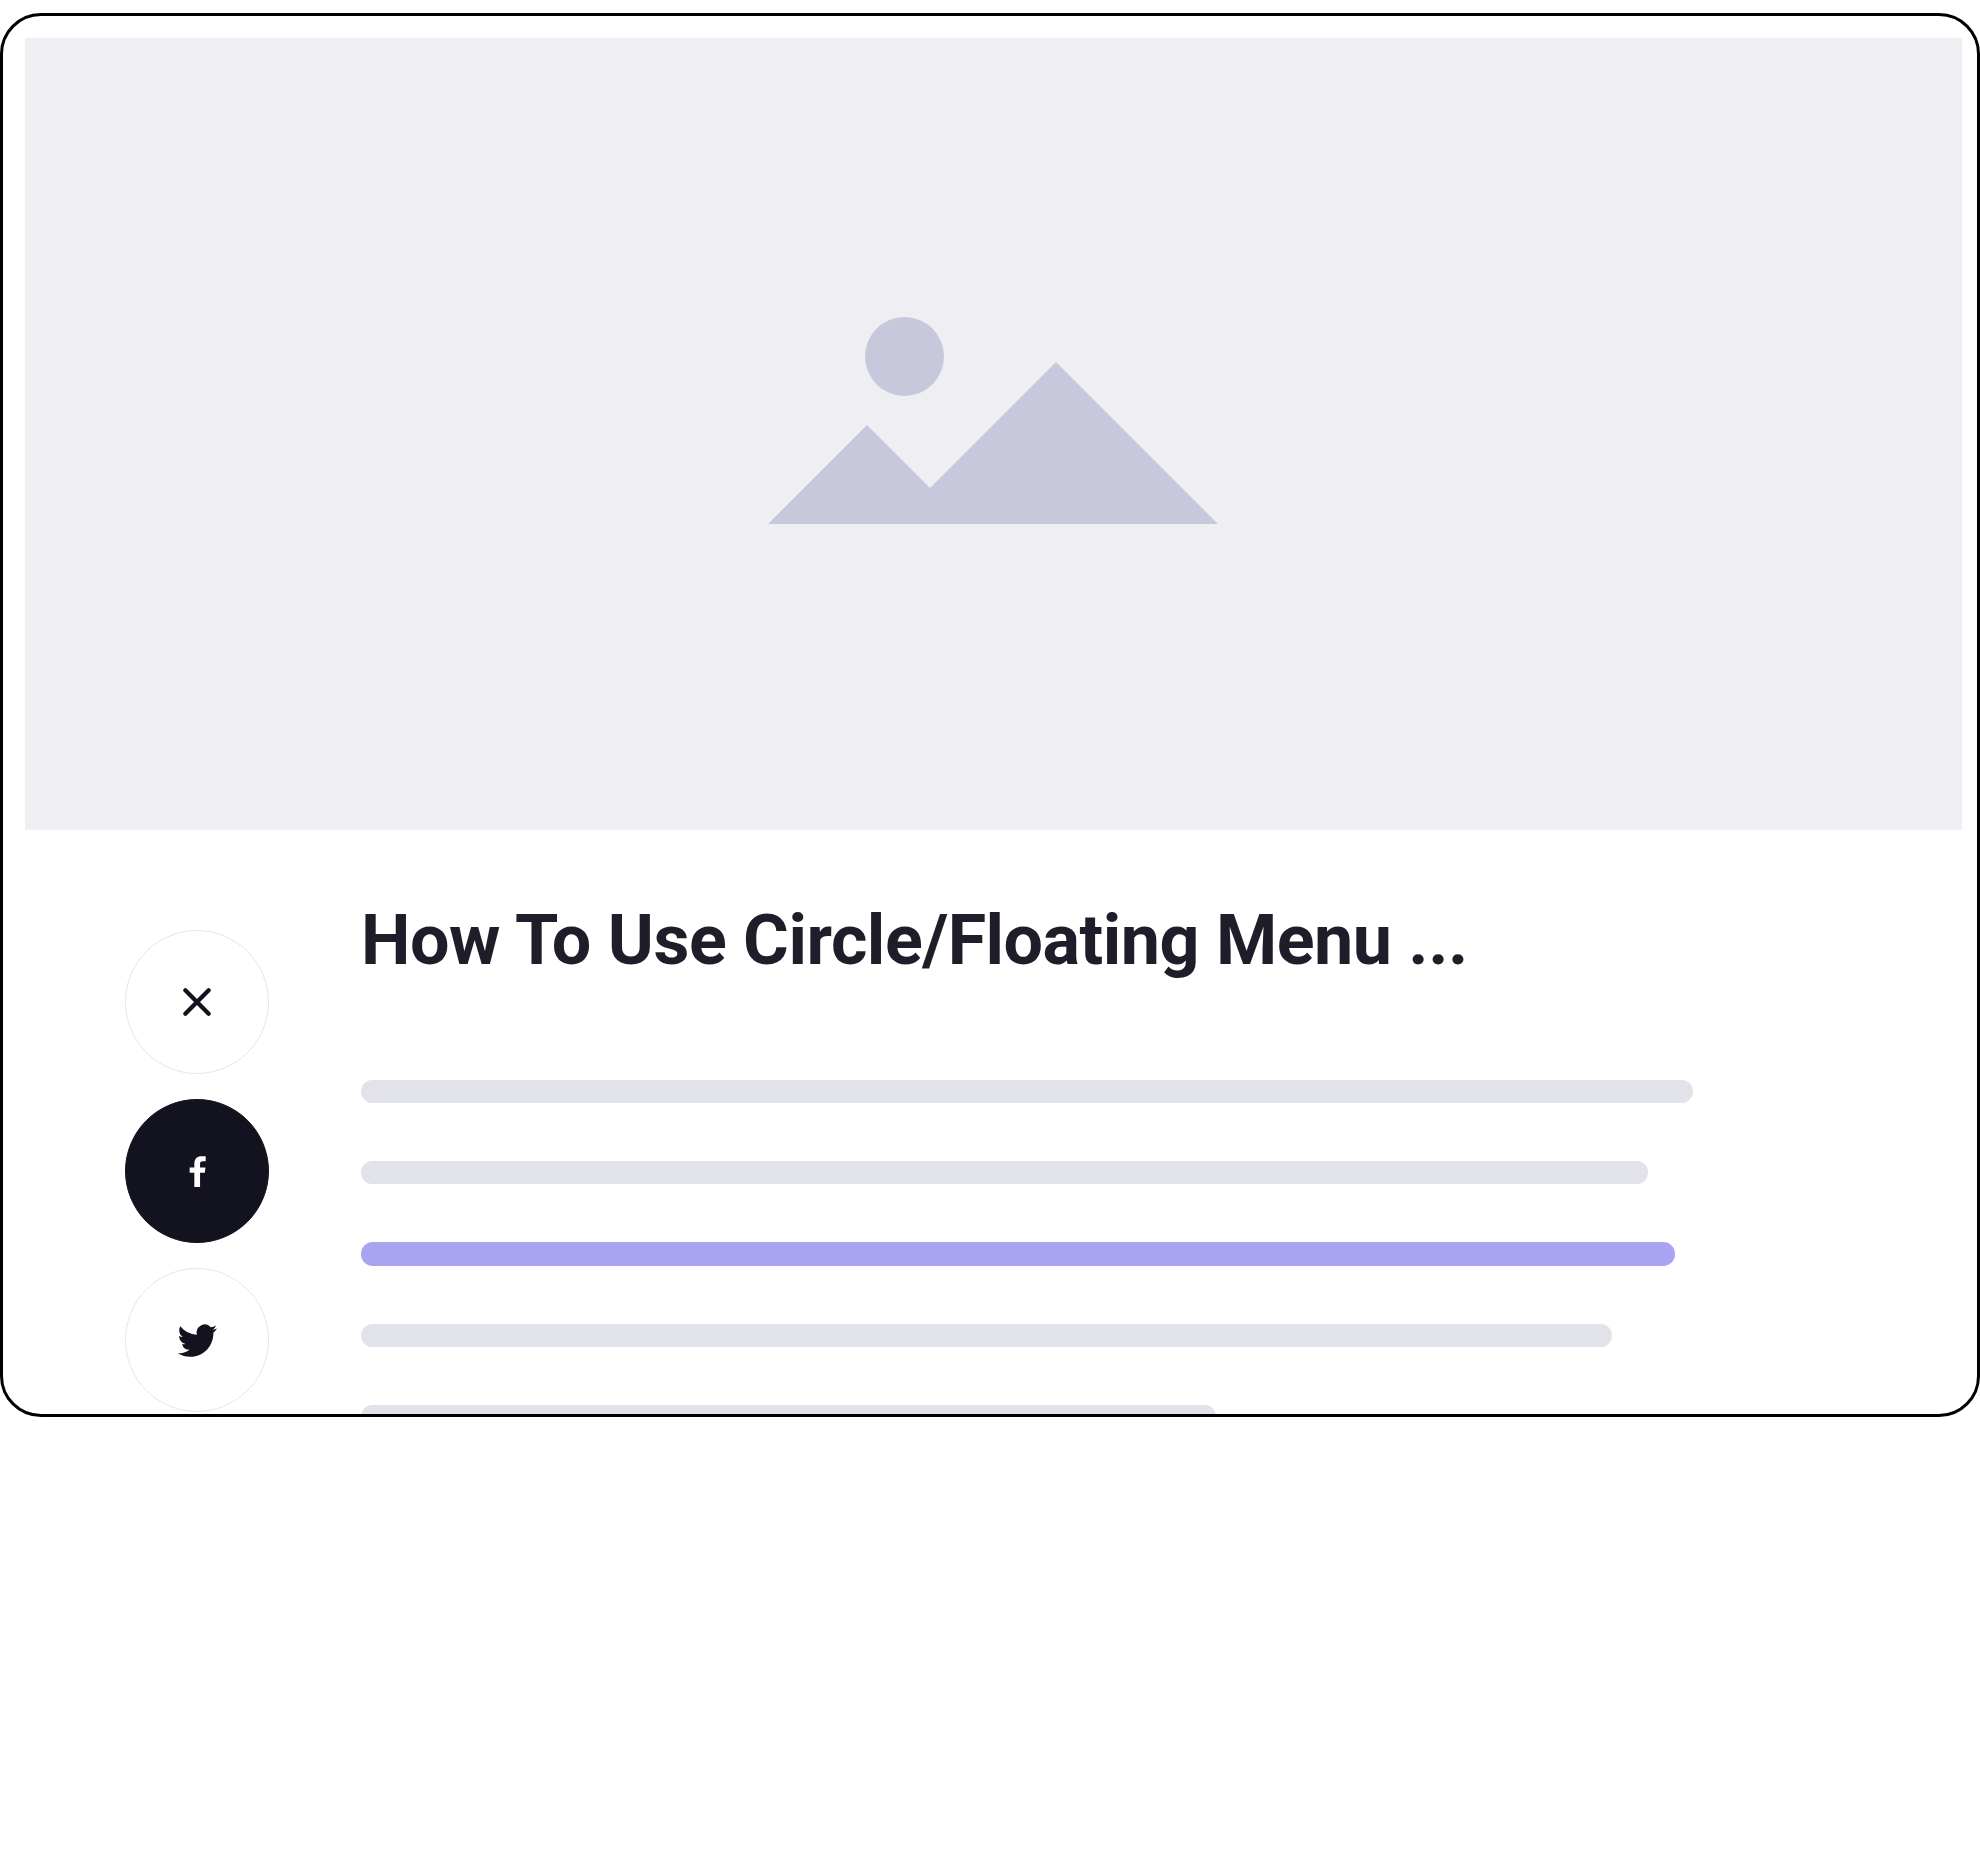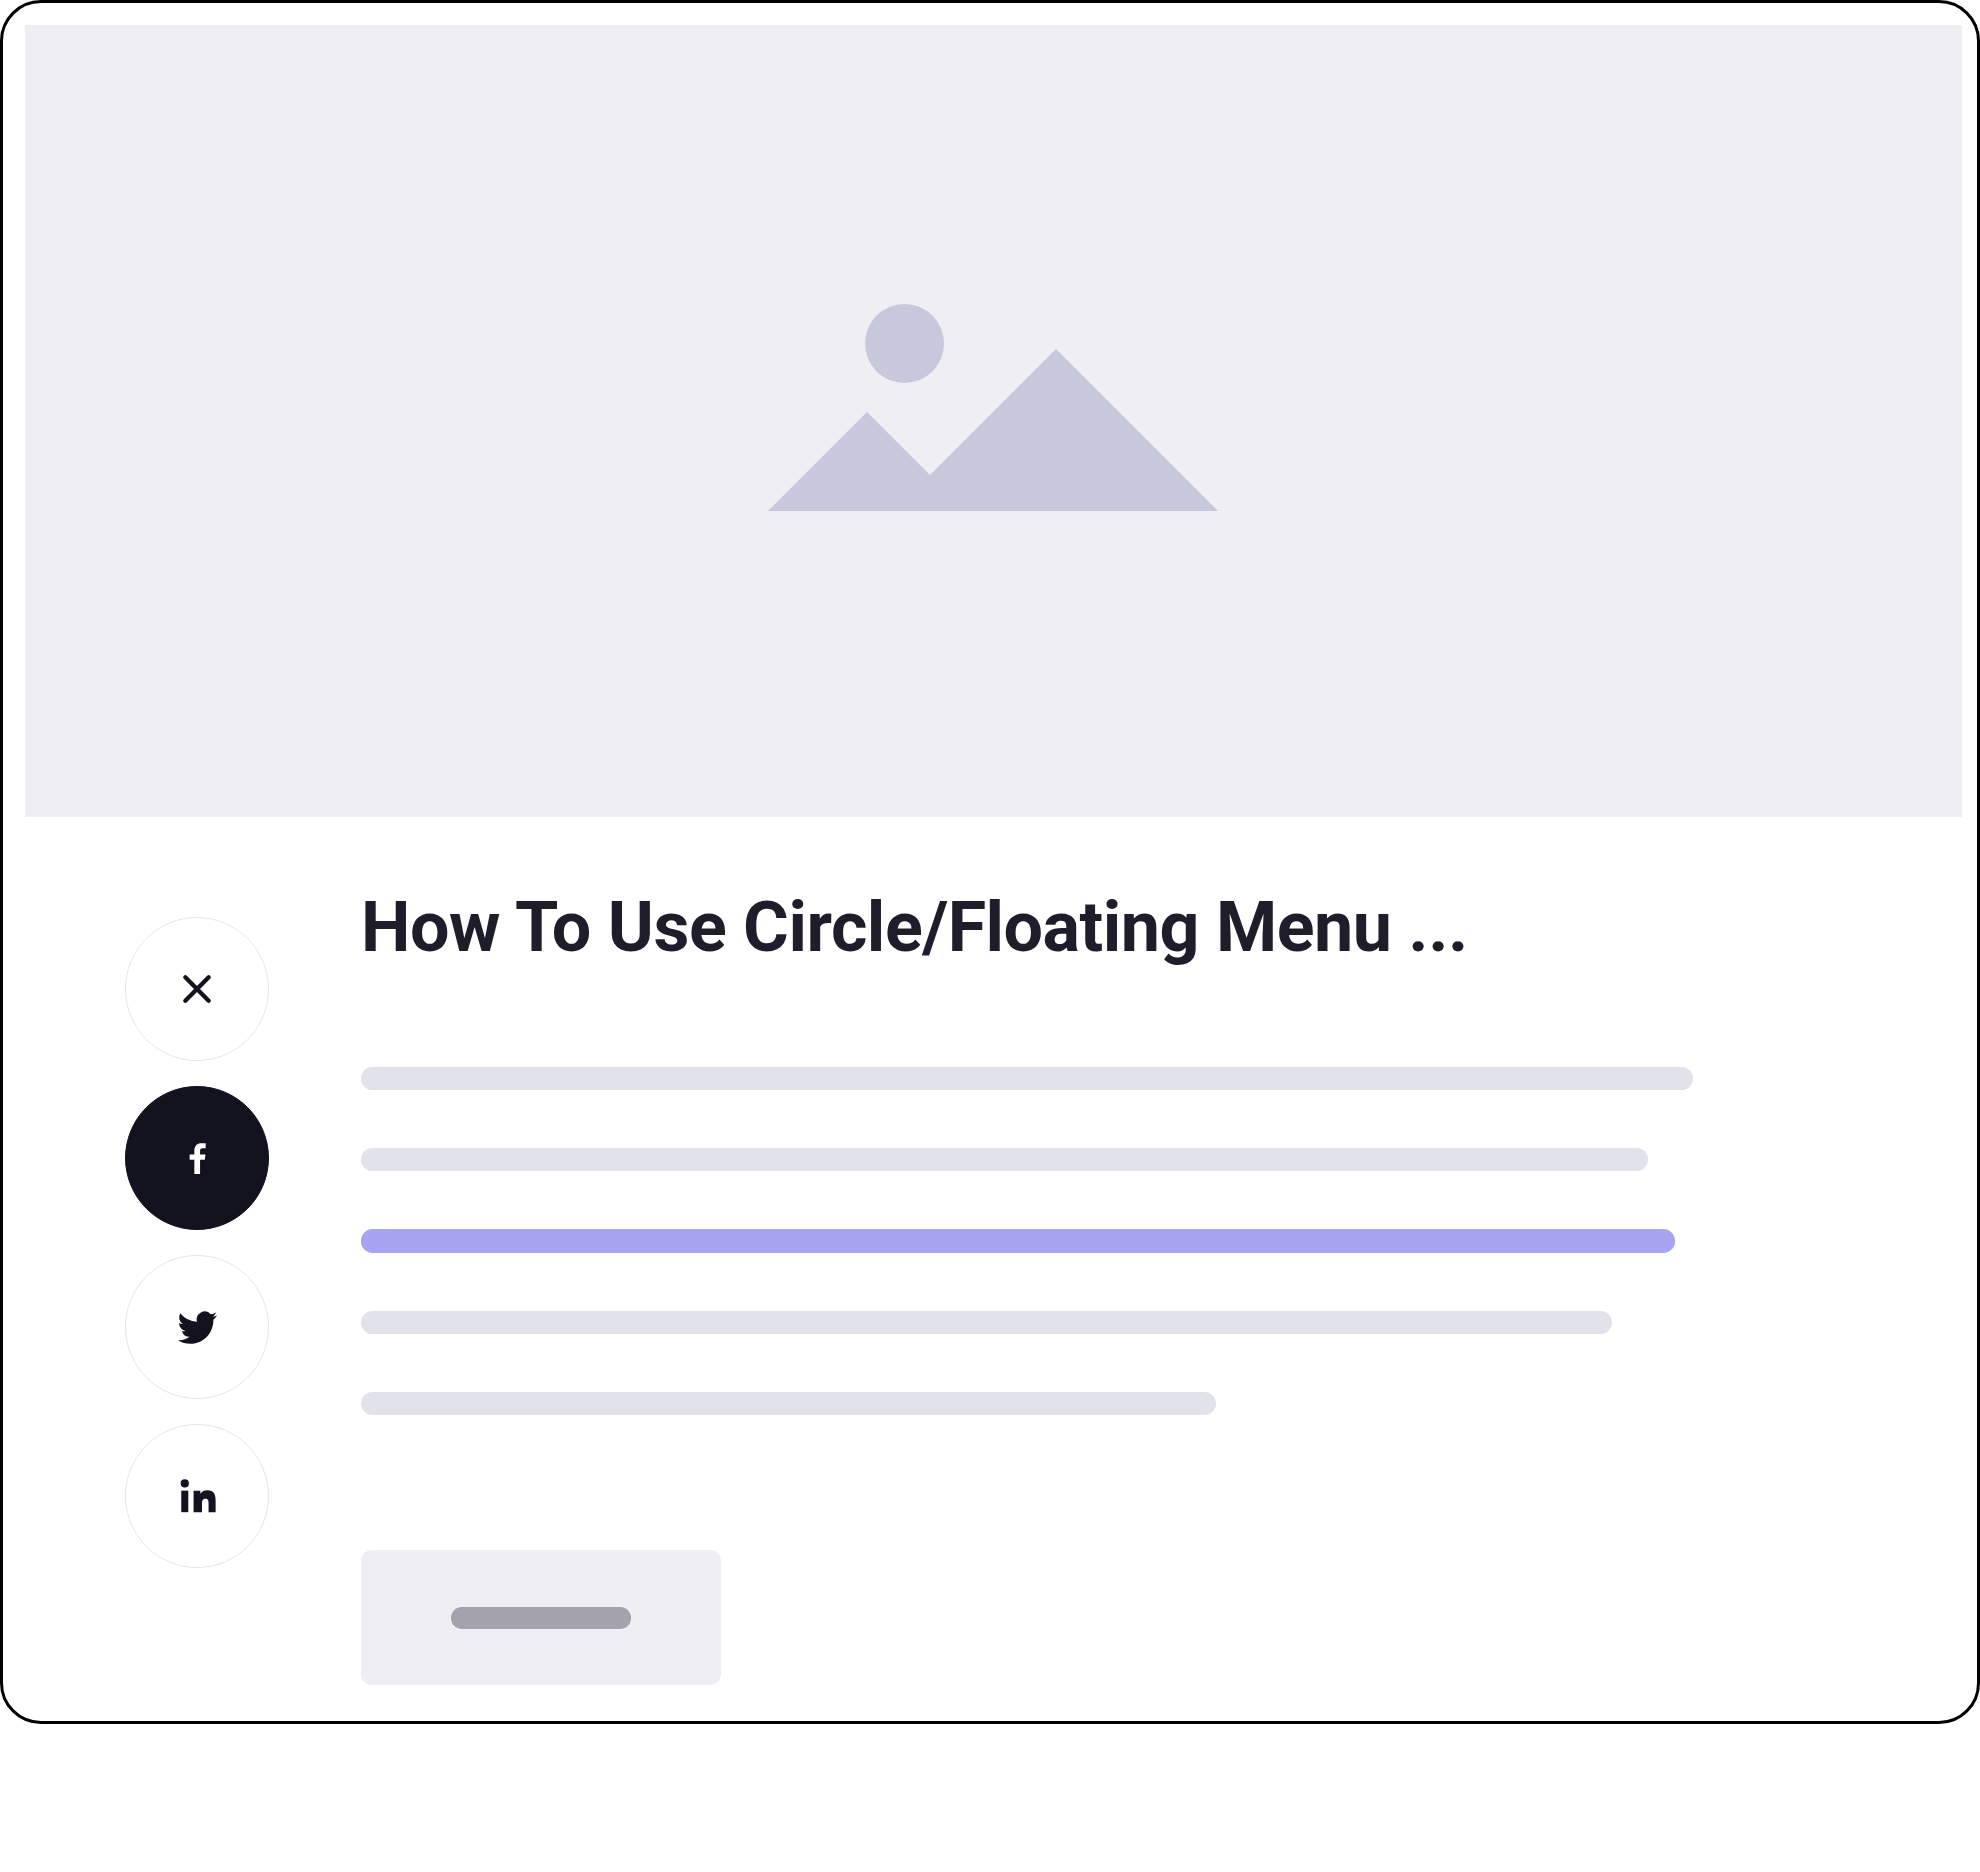--- a/index.html
+++ b/index.html
@@ -4,22 +4,22 @@
 <style>
   * { box-sizing: border-box; margin: 0; padding: 0; }
   html, body { width: 1980px; height: 1872px; }
   body {
     font-family: -apple-system, BlinkMacSystemFont, "Segoe UI", Roboto, Helvetica, Arial, sans-serif;
     background: #ffffff;
   }
 
   .card {
     position: absolute;
-    left: 0; top: 0;
-    width: 1980px; height: 1724px;
+    left: 0; top: 13px;
+    width: 1980px; height: 1404px;
     border: 3.6px solid #000000;
     border-radius: 41px;
     background: #ffffff;
     overflow: hidden;
   }
 
   
   .hero {
     position: absolute;
     left: 21.6px; top: 21.6px;

